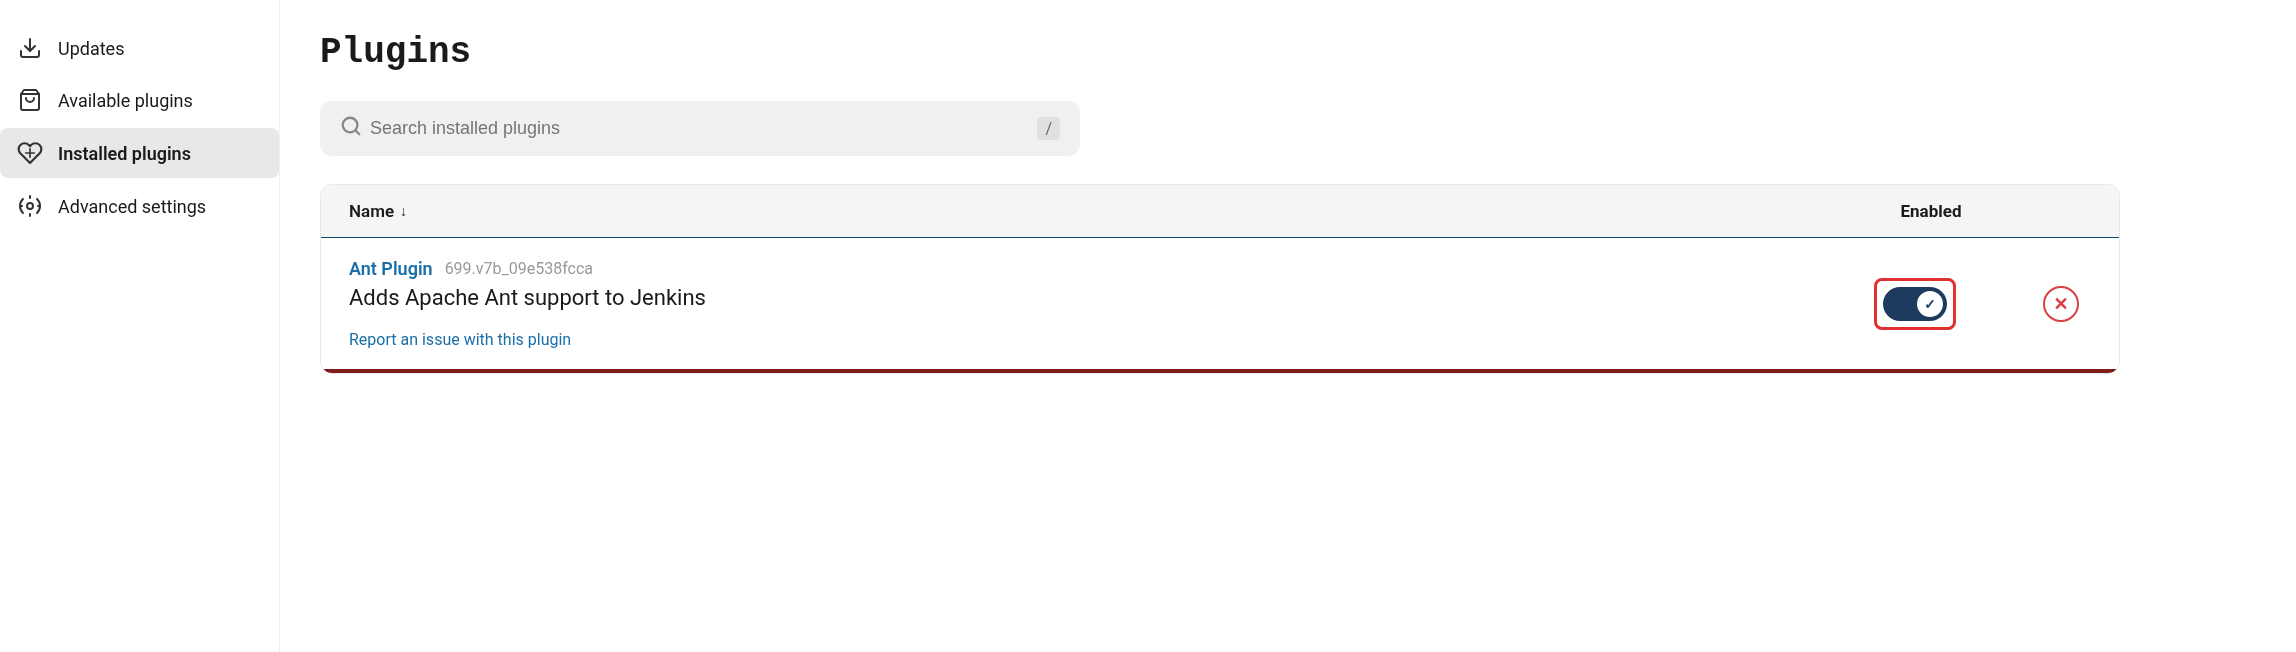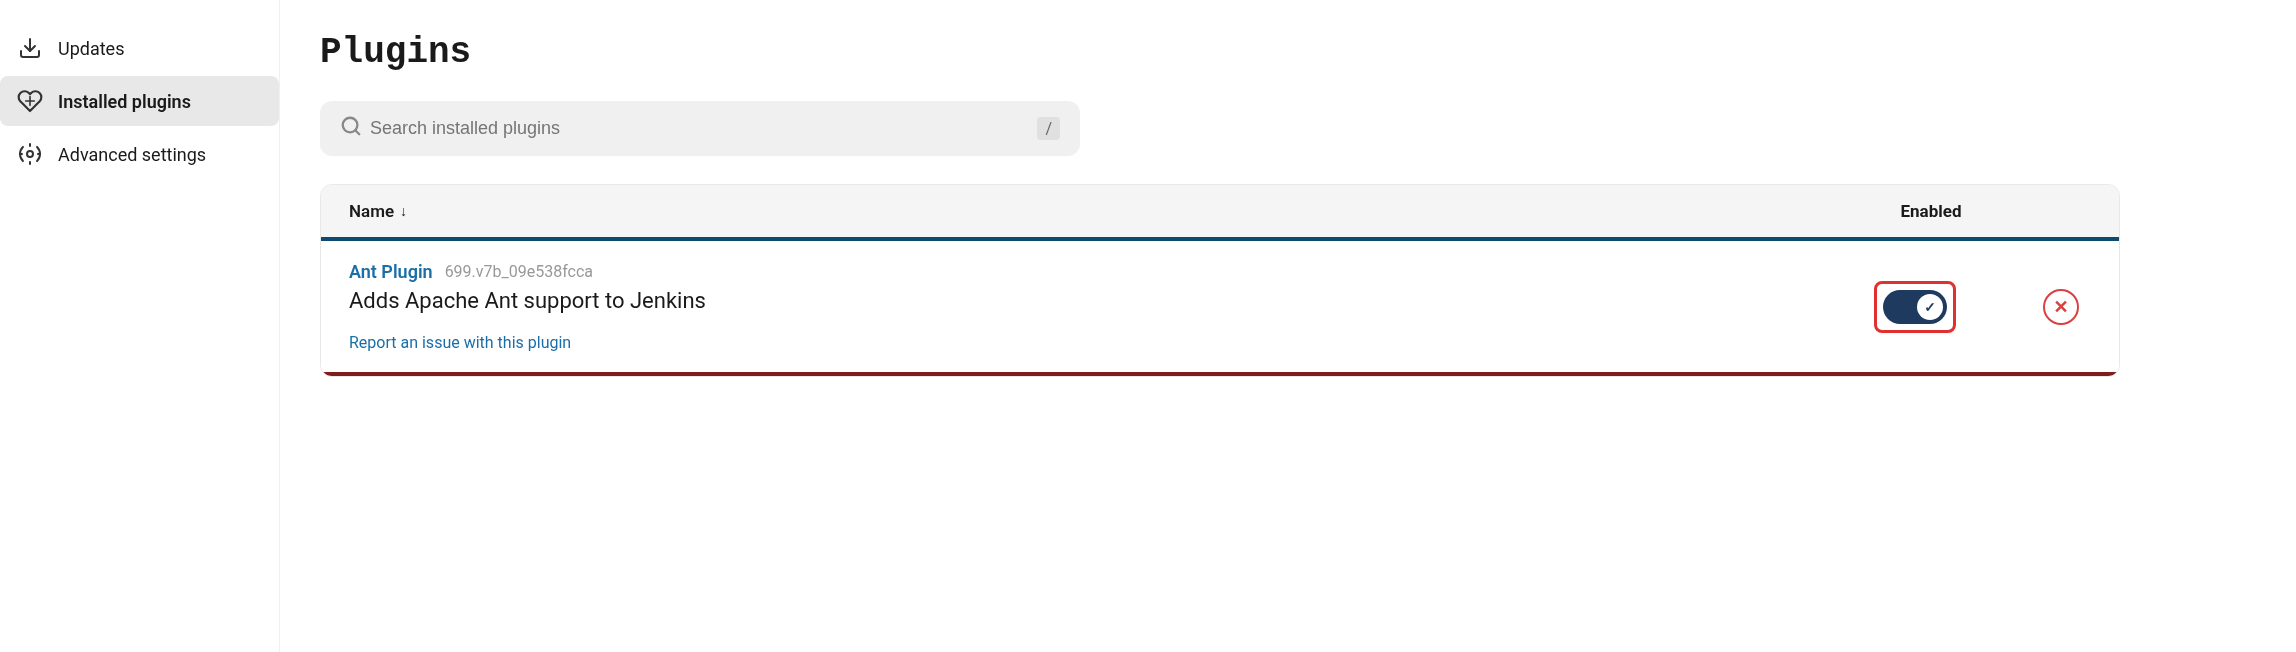--- a/index.html
+++ b/index.html
@@ -113,21 +113,21 @@
       border-radius: 12px;
       overflow: hidden;
       max-width: 1800px;
     }
 
     .table-header {
       background: #f5f5f5;
       display: flex;
       align-items: center;
       padding: 16px 28px;
-      border-bottom: 4px solid #0c4a6e;
+      border-bottom: 1px solid #0c4a6e;
     }
 
     .col-name {
       flex: 1;
       font-size: 17px;
       font-weight: 600;
       color: #1a1a1a;
       display: flex;
       align-items: center;
       gap: 6px;
@@ -265,20 +265,30 @@
     <span class="sidebar-icon">
       <svg width="24" height="24" viewBox="0 0 24 24" fill="none" stroke="currentColor" stroke-width="2" stroke-linecap="round" stroke-linejoin="round">
         <path d="M21 15v4a2 2 0 0 1-2 2H5a2 2 0 0 1-2-2v-4"></path>
         <polyline points="7 10 12 15 17 10"></polyline>
         <line x1="12" y1="15" x2="12" y2="3"></line>
       </svg>
     </span>
     <span>Updates</span>
   </div>
 
+  <div class="sidebar-item">
+    <span class="sidebar-icon">
+      <svg width="24" height="24" viewBox="0 0 24 24" fill="none" stroke="currentColor" stroke-width="2" stroke-linecap="round" stroke-linejoin="round">
+        <path d="M6 2 3 6v14a2 2 0 0 0 2 2h14a2 2 0 0 0 2-2V6l-3-4z"></path>
+        <line x1="3" y1="6" x2="21" y2="6"></line>
+        <path d="M16 10a4 4 0 0 1-8 0"></path>
+      </svg>
+    </span>
+    <span>Available plugins</span>
+  </div>
 
   <div class="sidebar-item active">
     <span class="sidebar-icon">
       <svg width="26" height="26" viewBox="0 0 24 24" fill="none" stroke="currentColor" stroke-width="2" stroke-linecap="round" stroke-linejoin="round">
         <path d="M20.84 4.61a5.5 5.5 0 0 0-7.78 0L12 5.67l-1.06-1.06a5.5 5.5 0 0 0-7.78 7.78l1.06 1.06L12 21.23l7.78-7.78 1.06-1.06a5.5 5.5 0 0 0 0-7.78z"></path>
         <path d="M8 12h8M12 8v8" stroke-width="1.5"></path>
       </svg>
     </span>
     <span>Installed plugins</span>
   </div>

